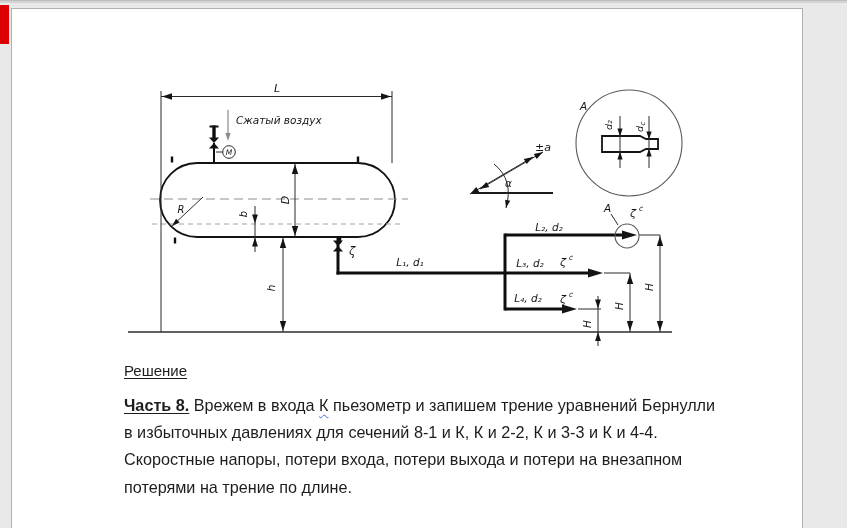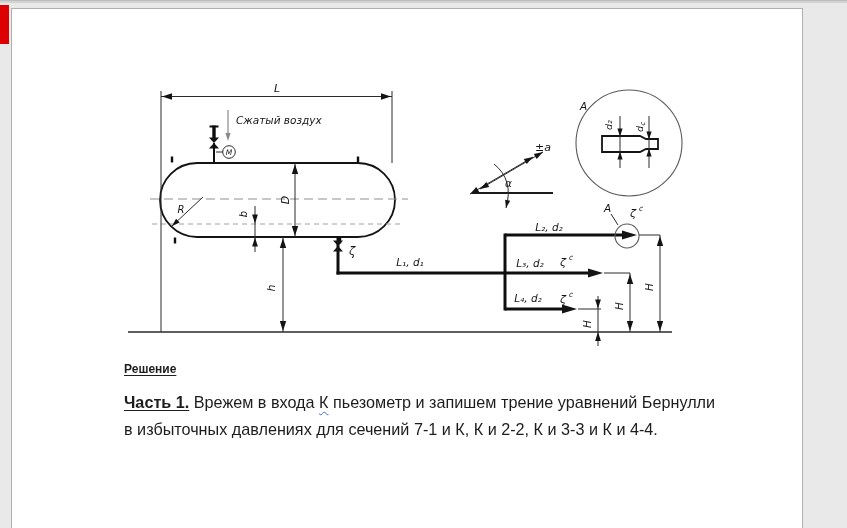--- a/index.html
+++ b/index.html
@@ -15,21 +15,21 @@
   .thin{stroke:#2b2b2b;stroke-width:1;fill:none;}
   .med{stroke:#141414;stroke-width:1.8;fill:none;}
   .thick{stroke:#0e0e0e;stroke-width:3;fill:none;}
   .callout{stroke:#5a5a5a;stroke-width:1.1;fill:none;}
   .dashc{stroke:#8f8f8f;stroke-width:1;fill:none;stroke-dasharray:9 5;}
   .dashl{stroke:#a0a0a0;stroke-width:1;fill:none;stroke-dasharray:5 4;}
   .ah{fill:#141414;stroke:none;}
   .gray{stroke:#8a8a8a;}
   .grayfill{fill:#8a8a8a;}
   .solution{position:absolute;left:124px;top:362px;color:#1d1d1d;}
-  .heading{font-size:12px;font-weight:bold;text-decoration:underline;text-underline-offset:2px;}
+  .heading{font-size:15px;font-weight:normal;text-decoration:underline;text-underline-offset:2px;}
   .para{margin-top:13px;font-size:16.2px;line-height:27.2px;white-space:nowrap;}
   .lead{font-weight:bold;text-decoration:underline;text-underline-offset:2px;}
   .wavy{text-decoration-line:underline;text-decoration-style:wavy;text-decoration-color:#3b6fe0;text-decoration-thickness:1px;text-underline-offset:3px;}
 </style>
 </head>
 <body>
 
 <div class="top-strip"></div>
 <div class="red-marker"></div>
 <div class="page"></div>
@@ -187,16 +187,18 @@
     <g transform="translate(643,132) rotate(-90)">
       <text x="0" y="0" font-size="9.5">d</text>
       <text x="6.5" y="2" font-size="7">с</text>
     </g>
   </g>
 </svg>
 
 <div class="solution">
   <div class="heading">Решение</div>
   <div class="para">
-    <div class="line"><span class="lead">Часть 1.</span><span> Врежем в входа </span><span class="wavy">К</span><span> пьезометр и запишем трение уравнений Бернулли</span></div>
-    <div class="line">в избыточных давлениях для сечений 7-1 и К, К и 2-2, К и 3-3 и К и 4-4.</div>
+    <div class="line"><span class="lead">Часть 8.</span><span> Врежем в входа </span><span class="wavy">К</span><span> пьезометр и запишем трение уравнений Бернулли</span></div>
+    <div class="line">в избыточных давлениях для сечений 8-1 и К, К и 2-2, К и 3-3 и К и 4-4.</div>
+    <div class="line">Скоростные напоры, потери входа, потери выхода и потери на внезапном</div>
+    <div class="line">потерями на трение по длине.</div>
   </div>
 </div>
 
 </body></html>

